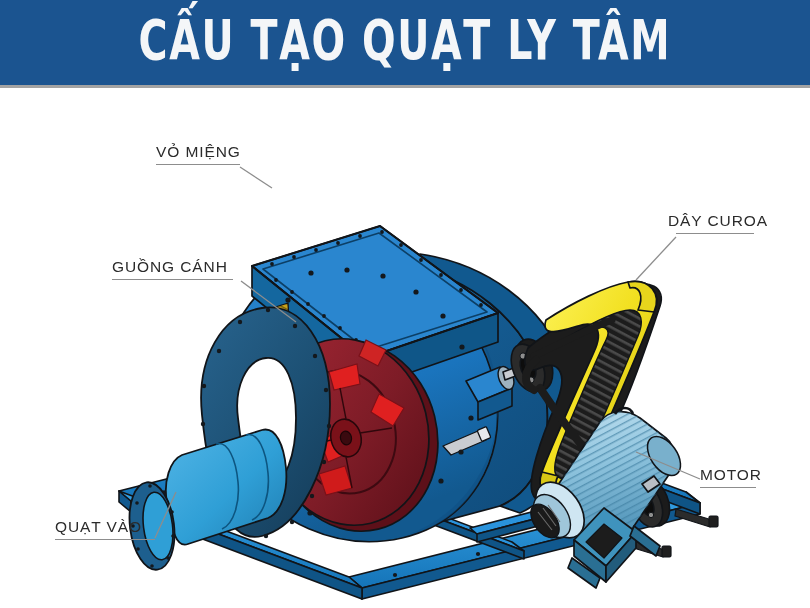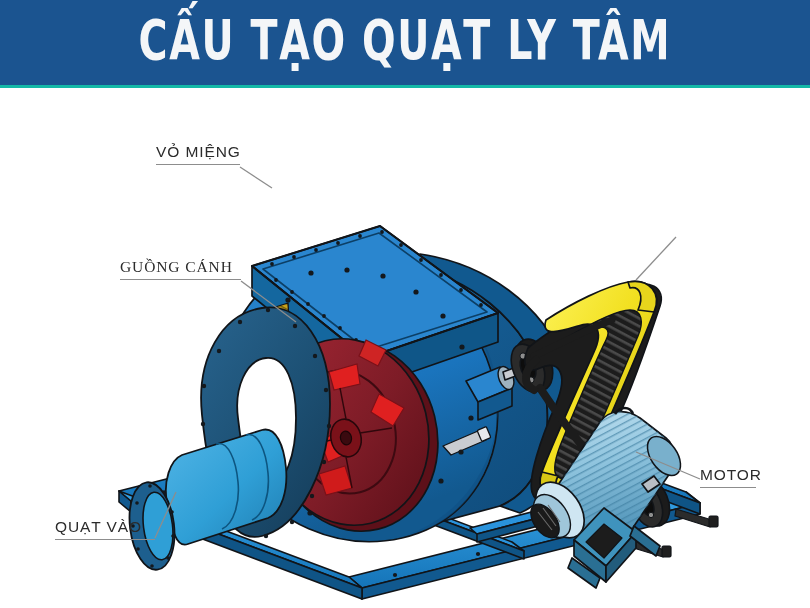--- a/index.html
+++ b/index.html
@@ -9,21 +9,21 @@
     background:#ffffff;
     overflow:hidden;
     position:relative;
   }
   #page { position:relative; width:810px; height:608px; background:#fff; overflow:hidden; }
 
   
   .banner {
     position:absolute; left:0; top:0; width:810px; height:88px;
     background:#1b5490;
-    border-bottom:3px solid #14b8a6;
+    border-bottom:3px solid #a3a3a3;
     display:flex; align-items:center; justify-content:center;
   }
   .banner-title {
     color:#f4f6f8;
     font-family:"Liberation Sans Narrow","DejaVu Sans Condensed","Liberation Sans", sans-serif;
     font-weight:bold;
     font-size:55px;
     letter-spacing:2px;
     transform:scaleX(0.80);
     transform-origin:center;
@@ -46,21 +46,21 @@
     white-space:nowrap;
   }
   .callout .rule {
     display:block;
     height:1px;
     background:#8d8d8d;
     margin-top:3px;
   }
   #lbl-vo-quat     { left:156px; top:143px; }
   #lbl-vo-quat .rule { width:84px; }
-  #lbl-guong-canh  { left:120px; top:258px;font-family:Liberation Serif, serif; }
+  #lbl-guong-canh  { left:112px; top:258px; }
   #lbl-guong-canh .rule { width:121px; }
   #lbl-day-curoa   { left:668px; top:212px; }
   #lbl-day-curoa .rule { width:78px; margin-left:8px; }
   #lbl-motor       { left:700px; top:466px; }
   #lbl-motor .rule { width:56px; }
   #lbl-mieng-vao   { left:55px; top:518px; }
   #lbl-mieng-vao .rule { width:100px; }
 </style>
 </head>
 <body>
@@ -471,20 +471,24 @@
   <div class="callout" id="lbl-vo-quat">
     <span>VỎ MIỆNG</span>
     <span class="rule"></span>
   </div>
 
   <div class="callout" id="lbl-guong-canh">
     <span>GUỒNG CÁNH</span>
     <span class="rule"></span>
   </div>
 
+  <div class="callout" id="lbl-day-curoa">
+    <span>DÂY CUROA</span>
+    <span class="rule"></span>
+  </div>
 
   <div class="callout" id="lbl-motor">
     <span>MOTOR</span>
     <span class="rule"></span>
   </div>
 
   <div class="callout" id="lbl-mieng-vao">
     <span>QUẠT VÀO</span>
     <span class="rule"></span>
   </div>

